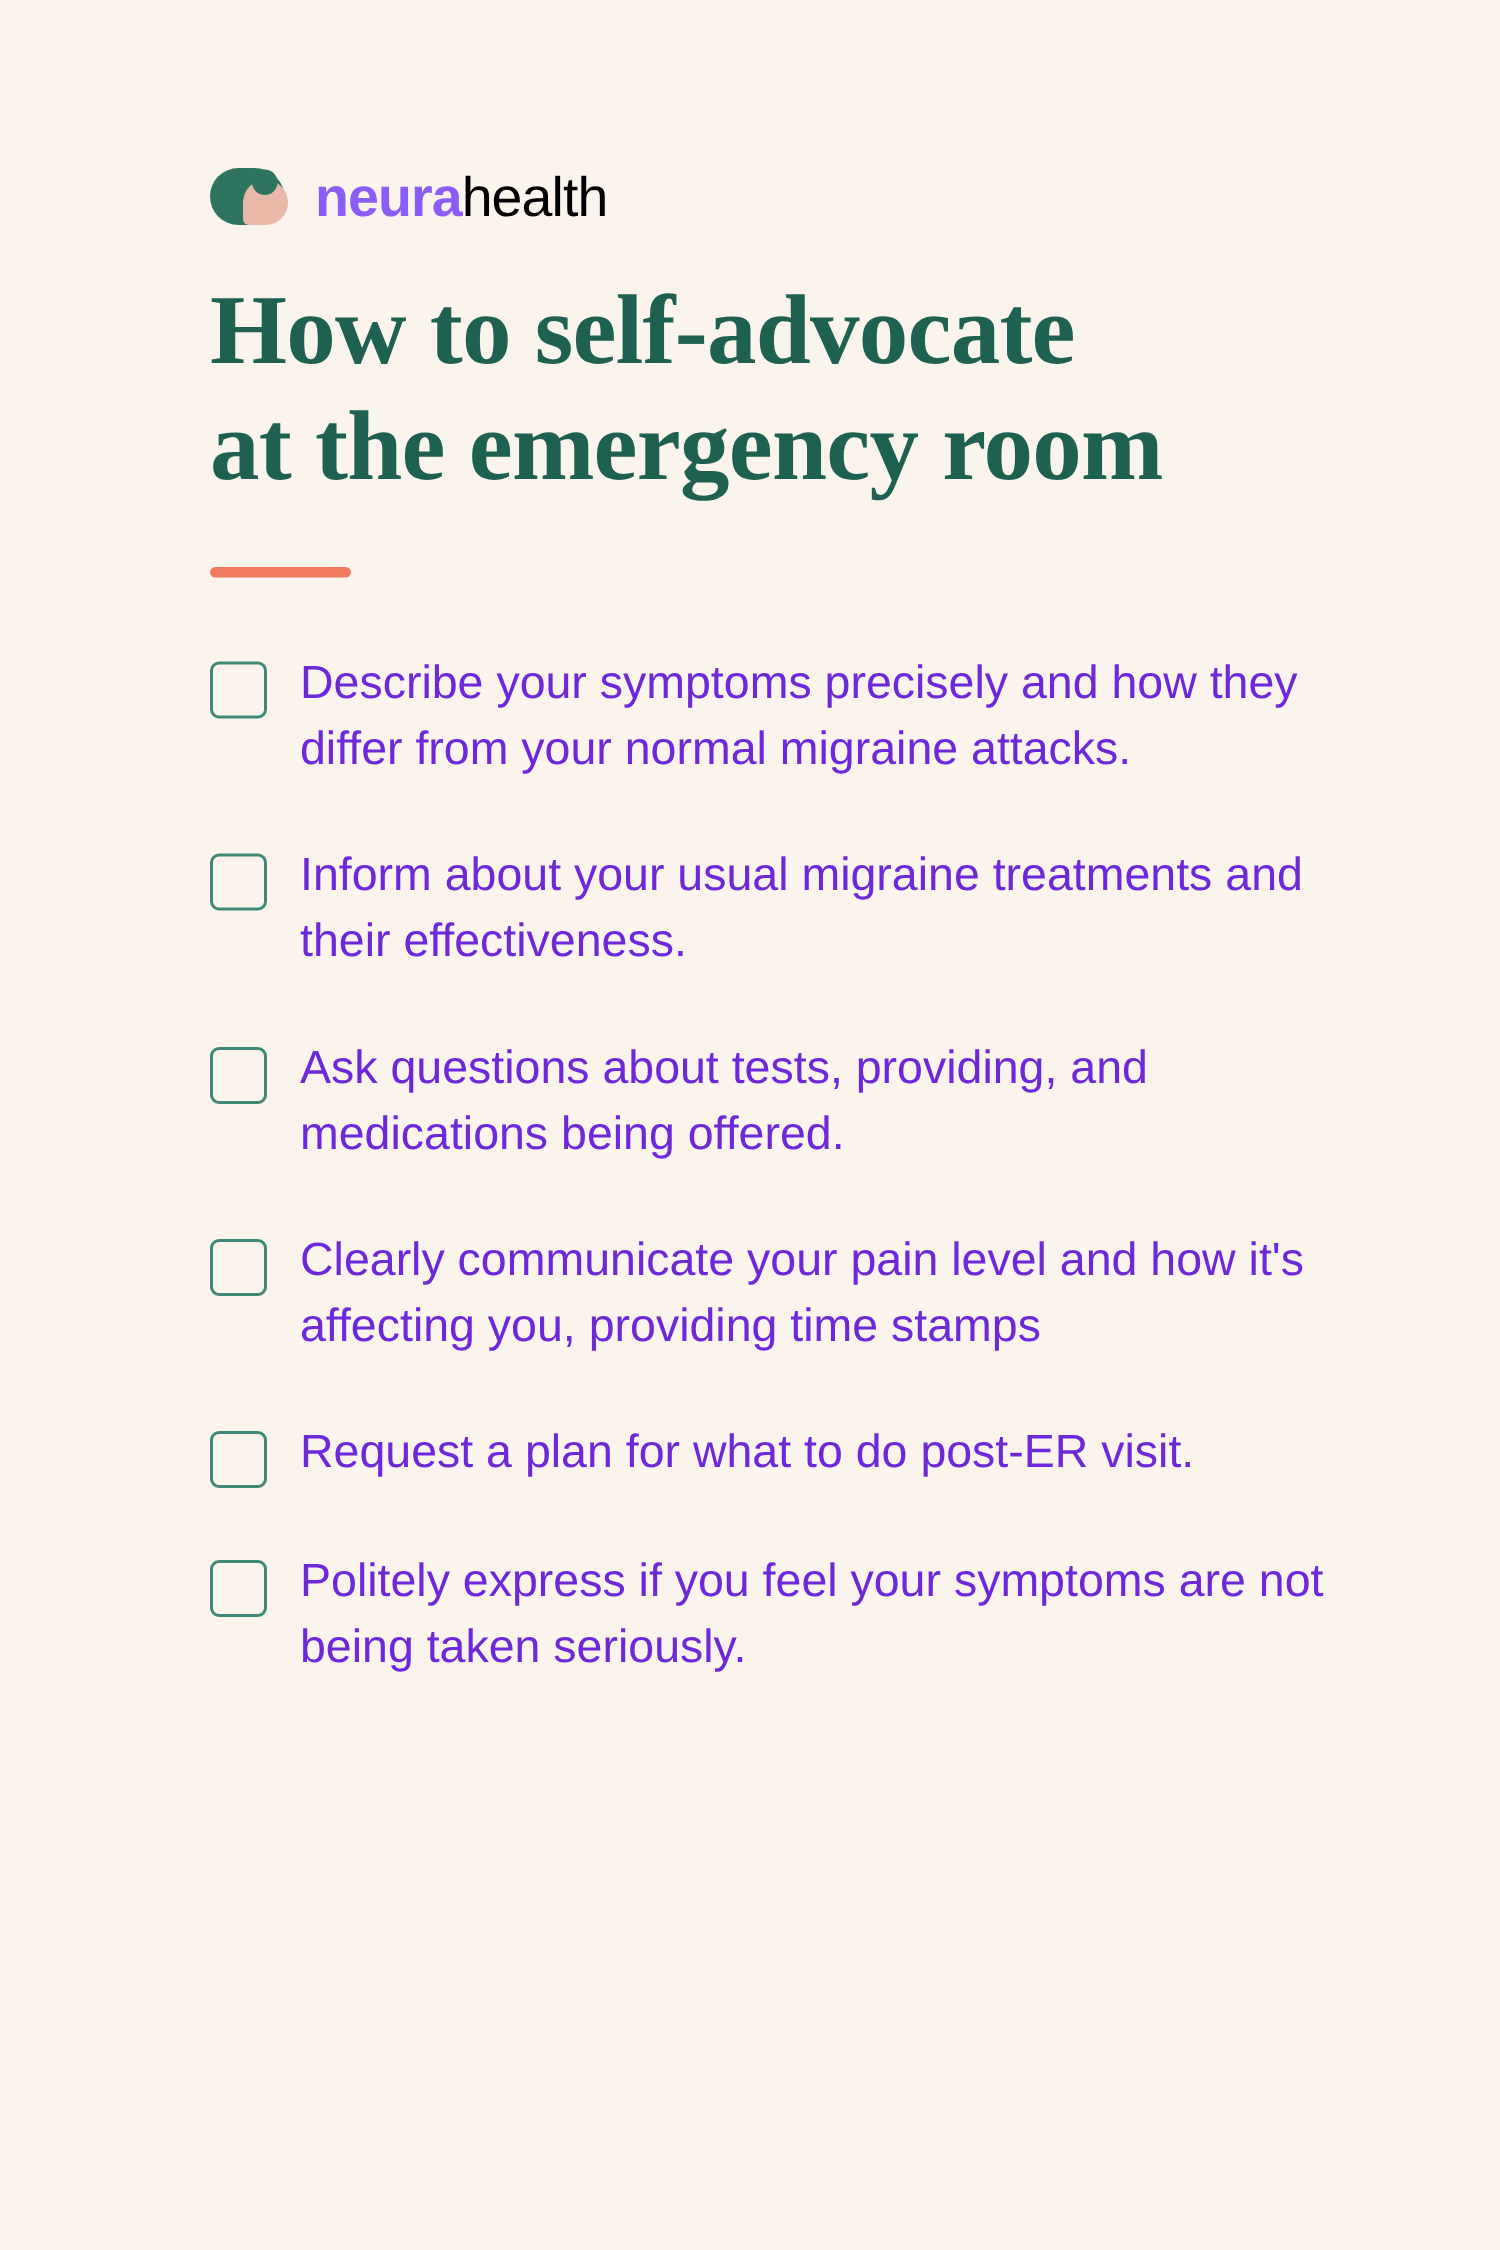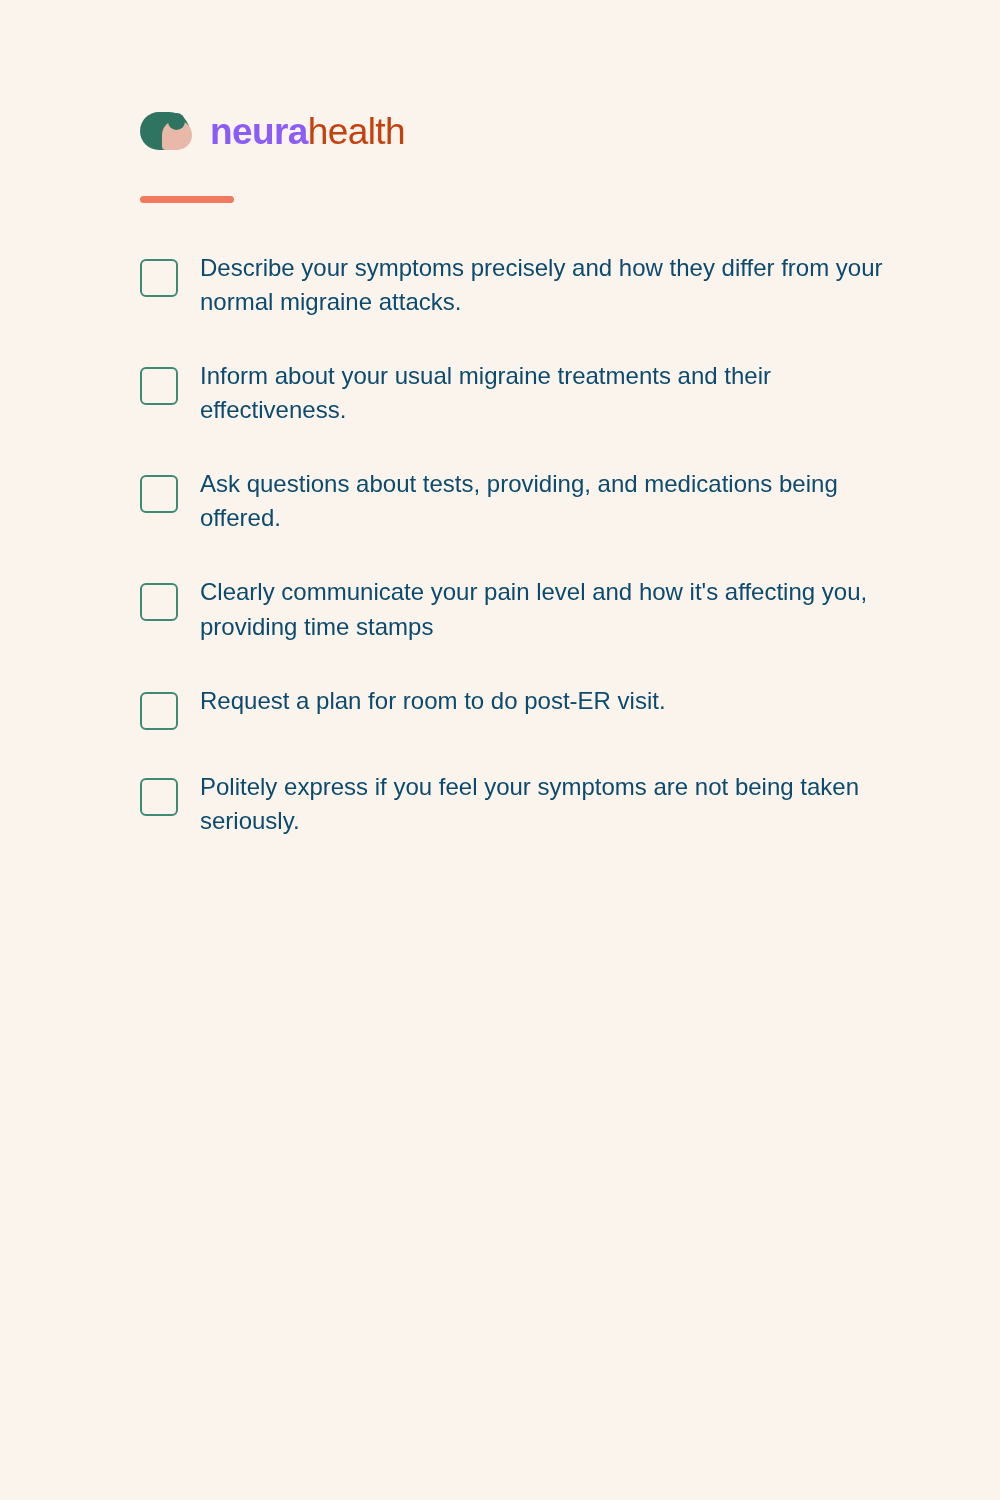--- a/index.html
+++ b/index.html
@@ -66,21 +66,21 @@
     letter-spacing: -0.6px;
     line-height: 1;
     white-space: nowrap;
   }
   .logo-text .bold {
     font-weight: 700;
     color: #8b5cf6;
   }
   .logo-text .light {
     font-weight: 400;
-    color: #c2410c;
+    color: #000000;
     text-align: right;
   }
 
   
   .title {
     margin: 28px 0 0 0;
     font-family: "Liberation Serif", serif;
     font-weight: 700;
     font-size: 66px;
     line-height: 1.17;
@@ -111,43 +111,47 @@
   .checkbox {
     flex: 0 0 auto;
     width: 34px;
     height: 34px;
     margin-top: 8px;
     border: 2px solid #3f8a76;
     border-radius: 6px;
     background: transparent;
   }
   .check-text {
-    font-size: 24px;
+    font-size: 31px;
     line-height: 1.42;
-    color: #0c4a6e;
+    color: #6d28d9;
     max-width: 720px;
     font-weight: 400;
   }
 </style>
 </head>
 <body>
 
 <div class="page">
 
   <div class="logo-row">
     <div class="logo-mark">
       <div class="blob-green"></div>
       <div class="blob-peach"></div>
       <div class="dot-green"></div>
     </div>
     <div class="logo-text">
       <span class="bold">neura</span><span class="light">health</span>
     </div>
   </div>
 
+  <h1 class="title">
+    <span>How to self-advocate</span><br>
+    <span>at the emergency room</span>
+  </h1>
 
   <div class="rule"></div>
 
   <ul class="checklist">
     <li class="check-item">
       <span class="checkbox"></span>
       <span class="check-text">Describe your symptoms precisely and how they differ from your normal migraine attacks.</span>
     </li>
     <li class="check-item">
       <span class="checkbox"></span>
@@ -156,21 +160,21 @@
     <li class="check-item">
       <span class="checkbox"></span>
       <span class="check-text">Ask questions about tests, providing, and medications being offered.</span>
     </li>
     <li class="check-item">
       <span class="checkbox"></span>
       <span class="check-text">Clearly communicate your pain level and how it's affecting you, providing time stamps</span>
     </li>
     <li class="check-item">
       <span class="checkbox"></span>
-      <span class="check-text">Request a plan for room to do post-ER visit.</span>
+      <span class="check-text">Request a plan for what to do post-ER visit.</span>
     </li>
     <li class="check-item">
       <span class="checkbox"></span>
       <span class="check-text">Politely express if you feel your symptoms are not being taken seriously.</span>
     </li>
   </ul>
 
 </div>
 
 </body></html>

